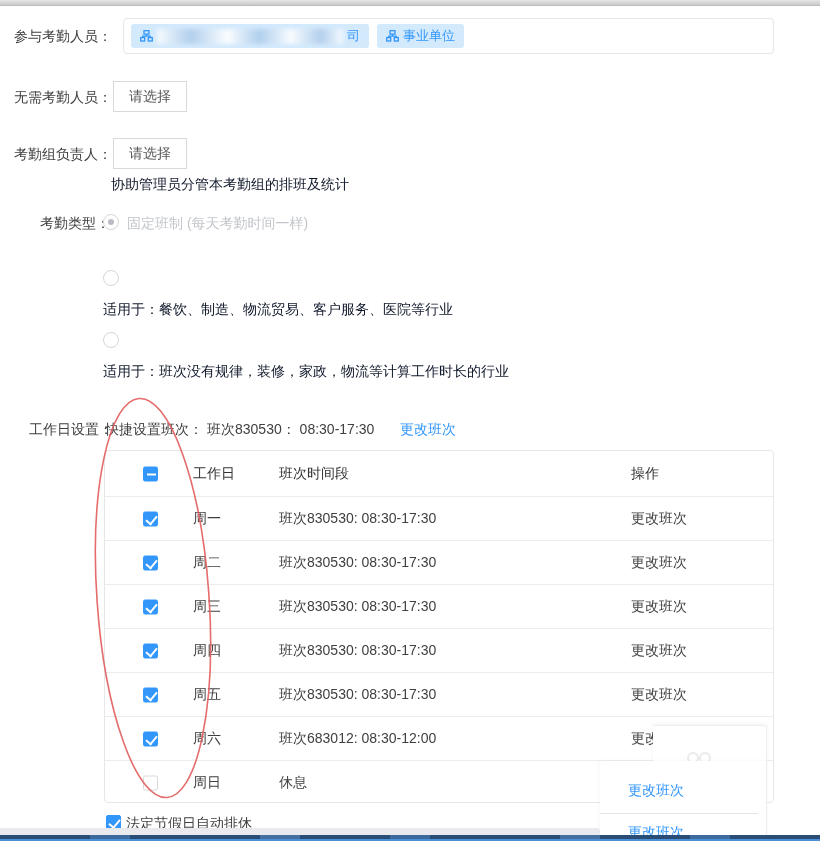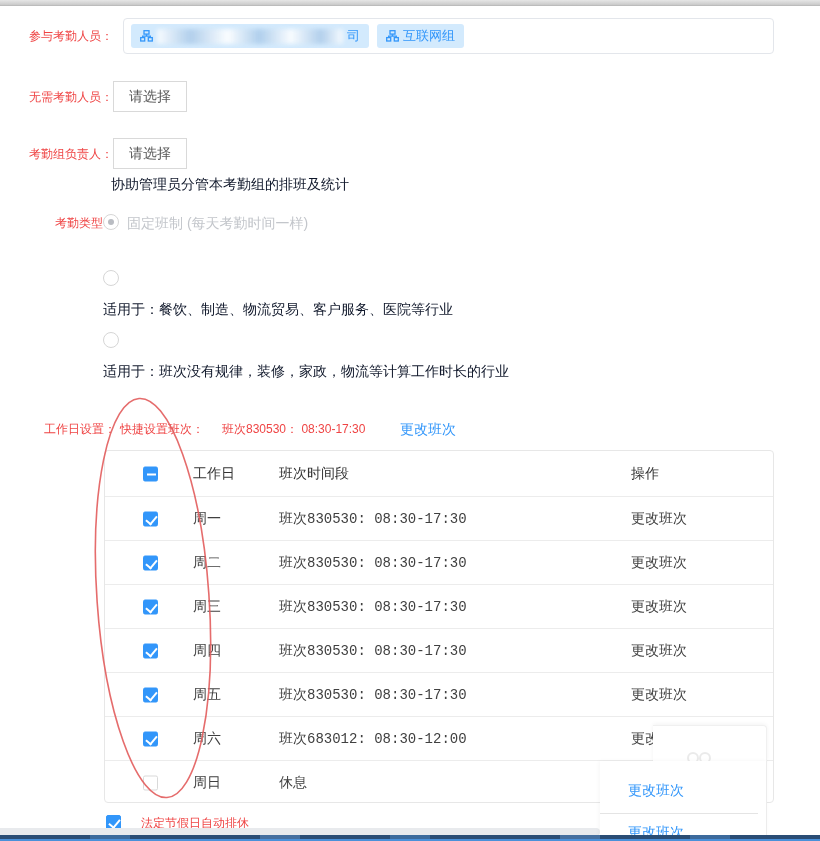--- a/index.html
+++ b/index.html
@@ -1,21 +1,21 @@
 <!DOCTYPE html>
 <html><head>
 <meta charset="utf-8">
 <style>
   * { margin:0; padding:0; box-sizing:border-box; }
   html,body { background:#fff; }
   body { font-family:"Liberation Sans","DejaVu Sans",sans-serif; }
   #screen { position:relative; width:820px; height:841px; background:#fff; overflow:hidden; }
 
   .abs { position:absolute; }
-  .lbl { font-size:12px; color:#ef4444; white-space:nowrap;margin-left:15px; }
+  .lbl { font-size:14px; color:#404040; white-space:nowrap; }
   .hint { font-size:14px; color:#0f172a; white-space:nowrap; }
   .link { font-size:14px; color:#3296fa; cursor:pointer; white-space:nowrap; }
 
   
   #topbar { left:0; top:0; width:820px; height:6px;
             background:linear-gradient(180deg,#e6e6e6,#c9c9c9); border-bottom:1px solid #bcbcbc; }
 
   
   #tags-box { left:123px; top:18px; width:651px; height:36px; border:1px solid #e3e6eb; border-radius:4px; background:#fff; }
   .tag { position:absolute; top:5px; height:24px; background:#d3eafd; border-radius:3px;
@@ -35,21 +35,21 @@
   
   .radio { position:absolute; width:16px; height:16px; border:1px solid #d6d6d6; border-radius:50%; background:#fff; }
   .radio.checked::after { content:""; position:absolute; left:4px; top:4px; width:6px; height:6px;
          border-radius:50%; background:#b9bcc2; }
   .opt { font-size:14px; color:#c3c6cb; white-space:nowrap; }
 
   
   #table { left:104px; top:450px; width:670px; height:353px; border:1px solid #e7e7e7; border-radius:4px; background:#fff; }
   .trow { position:relative; height:44px; border-top:1px solid #ececec; }
   .trow:first-child { border-top:none; height:45px; }
-  .tcell { position:absolute; top:50%; transform:translateY(-50%); font-size:14px; color:#404040; white-space:nowrap;font-family:Liberation Mono, monospace; } .c-day { left:88px; } .c-shift { left:174px; } .c-act { left:526px; }
+  .tcell { position:absolute; top:50%; transform:translateY(-50%); font-size:14px; color:#404040; white-space:nowrap; } .c-day { left:88px; } .c-shift { left:174px; } .c-act { left:526px; }
   .th { color:#333; }
 
   
   .cbx { position:absolute; width:15px; height:15px; border-radius:2px; border:1px solid #d9d9d9; background:#fff; }
   .cbx.checked { background:#3296fa; border-color:#3296fa; }
   .cbx.checked::after { content:""; position:absolute; left:4px; top:1px; width:5px; height:9px;
         border:solid #fff; border-width:0 2px 2px 0; transform:rotate(40deg); }
   .cbx.indet { background:#3296fa; border-color:#3296fa; }
   .cbx.indet::after { content:""; position:absolute; left:3px; top:6px; width:9px; height:2px; background:#fff; }
   .cbx-cell { top:50%; transform:translateY(-50%); }
@@ -94,21 +94,21 @@
     </div>
     <div class="tag" id="tag-group">
       <svg class="dept-ico" viewBox="0 0 13 12">
         <g fill="none" stroke="#3296fa" stroke-width="1.3">
           <rect x="4" y="0.7" width="5" height="3.4"></rect>
           <rect x="0.7" y="7.6" width="4" height="3.4"></rect>
           <rect x="8.3" y="7.6" width="4" height="3.4"></rect>
           <path d="M6.5 4.2 v2 M2.7 7.6 v-1.4 h7.6 v1.4"></path>
         </g>
       </svg>
-      <span>互联网组</span>
+      <span>事业单位</span>
     </div>
   </div>
 
   <div class="abs lbl" style="left:14px; top:89px;">无需考勤人员：</div>
   <div class="btn" style="left:113px; top:81px;">请选择</div>
 
   <div class="abs lbl" style="left:14px; top:146px;">考勤组负责人：</div>
   <div class="btn" style="left:113px; top:138px;">请选择</div>
   <div class="abs hint" style="left:111px; top:176px;">协助管理员分管本考勤组的排班及统计</div>
 

